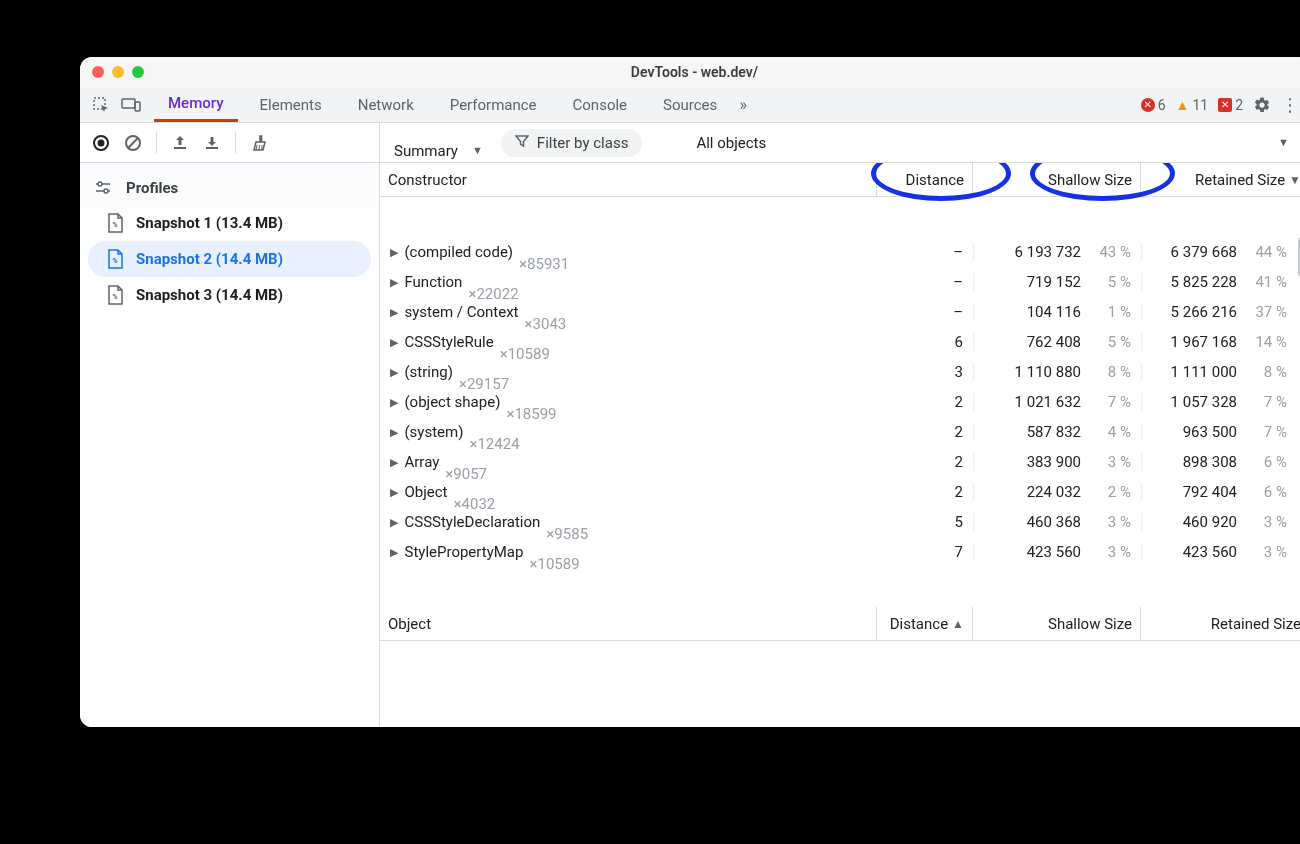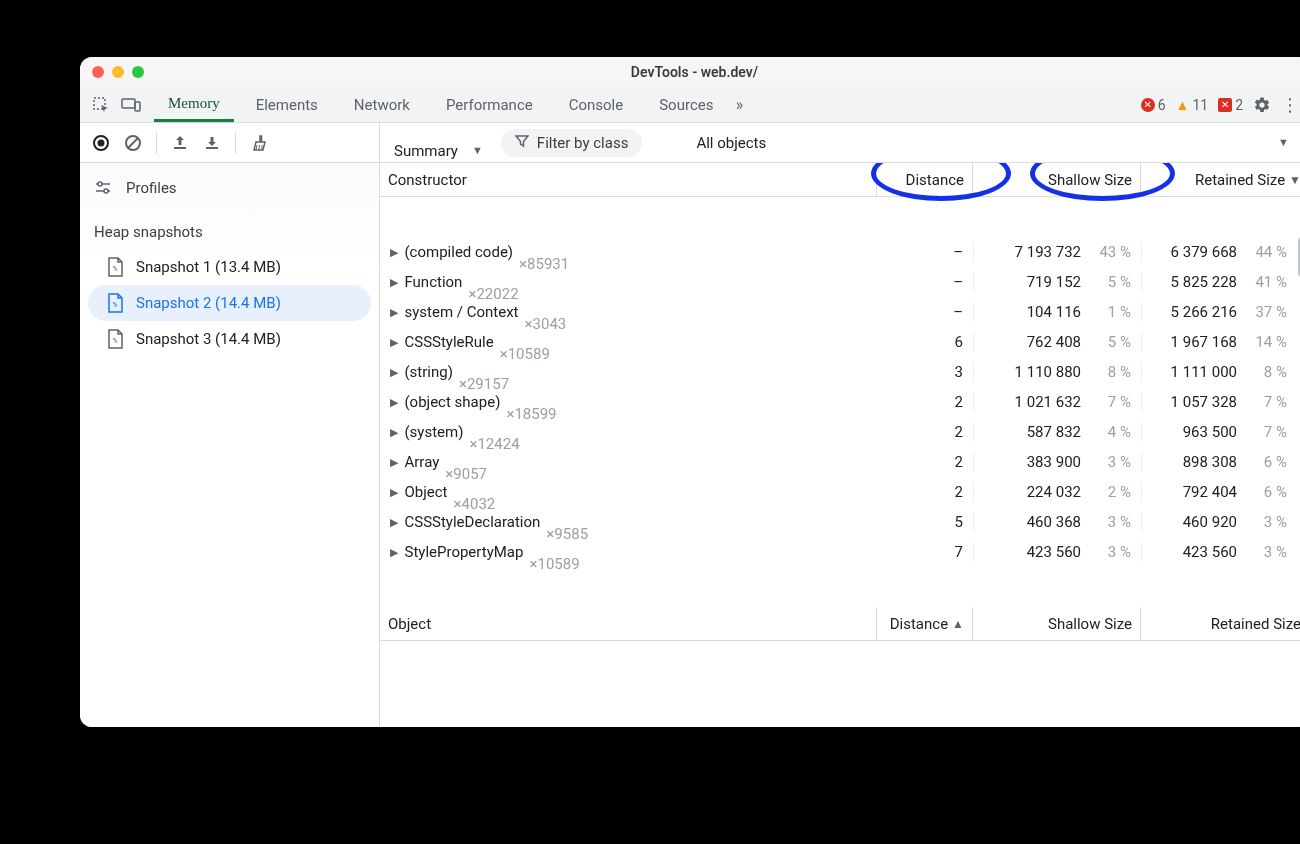--- a/index.html
+++ b/index.html
@@ -80,24 +80,23 @@
   }
   .tabbar .tab {
     display: flex;
     align-items: center;
     padding: 0 14px;
     font-size: 15px;
     color: #5f6368;
     cursor: pointer;
   }
   .tabbar .tab.active {
-    color: #14532d;
-    border-bottom: 3px solid #15803d;
+    color: #6d28d9;
+    border-bottom: 3px solid #c2410c;
     font-weight: 500;
-    font-family: Liberation Serif, serif;
   }
   .tabbar .chev {
     display:flex;align-items:center;justify-content:center;
     width:24px;color:#5f6368;font-size:16px;
   }
   .tabbar .right {
     margin-left:auto;
     display:flex;
     align-items:center;
     gap:10px;
@@ -145,20 +144,21 @@
   .body {
     flex:1;
     display:flex;
     overflow:hidden;
   }
   .sidebar {
     width:300px;
     border-right:1px solid #dadce0;
     padding-top:8px;
     background:linear-gradient(180deg,#fafbfc 0%,#fff 20%);
+    font-weight:bold;
   }
   .profiles-hdr{
     display:flex;align-items:center;gap:14px;
     padding:8px 14px;font-size:15px;color:#3c4043;
   }
   .section-label{
     padding:18px 14px 8px;font-size:15px;color:#3c4043;
   }
   .snap{
     display:flex;align-items:center;gap:12px;
@@ -338,21 +338,20 @@
         <span>
           <svg width="18" height="18" viewBox="0 0 18 18">
               <line x1="2" y1="5" x2="16" y2="5" stroke="#5f6368" stroke-width="1.5"></line>
               <circle cx="6" cy="5" r="2" fill="#fff" stroke="#5f6368" stroke-width="1.5"></circle>
               <line x1="2" y1="12" x2="16" y2="12" stroke="#5f6368" stroke-width="1.5"></line>
               <circle cx="12" cy="12" r="2" fill="#fff" stroke="#5f6368" stroke-width="1.5"></circle>
             </svg>
         </span>
         <span>Profiles</span>
       </div>
-      <div class="section-label">Heap snapshots</div>
       <div id="snaps">
           <div class="snap">
             <span class="snapicon">
               <svg width="18" height="20" viewBox="0 0 18 20">
                 <path d="M3 1 L12 1 L16 5 L16 19 L3 19 Z" fill="none" stroke="currentColor" stroke-width="1.5"></path>
                 <path d="M12 1 L12 5 L16 5" fill="none" stroke="currentColor" stroke-width="1.5"></path>
                 <text x="9" y="14" font-size="7" fill="currentColor" text-anchor="middle">%</text>
               </svg>
             </span>
             <span>Snapshot 1 (13.4 MB)</span>
@@ -393,21 +392,21 @@
       <div class="rows-wrap">
         <div class="rows" id="rows">
             <div class="row">
               <div class="c1">
                 <span class="caret">▶</span>
                 <span>(compiled code)</span> 
                 <span class="muted">×85931</span>
               </div>
               <div class="c2">–</div>
               <div class="c3">
-                <span class="sz">7 193 732</span>
+                <span class="sz">6 193 732</span>
                 <span class="pct">43 %</span>
               </div>
               <div class="c4">
                 <span class="sz">6 379 668</span>
                 <span class="pct">44 %</span>
               </div>
             </div>
             <div class="row">
               <div class="c1">
                 <span class="caret">▶</span>

